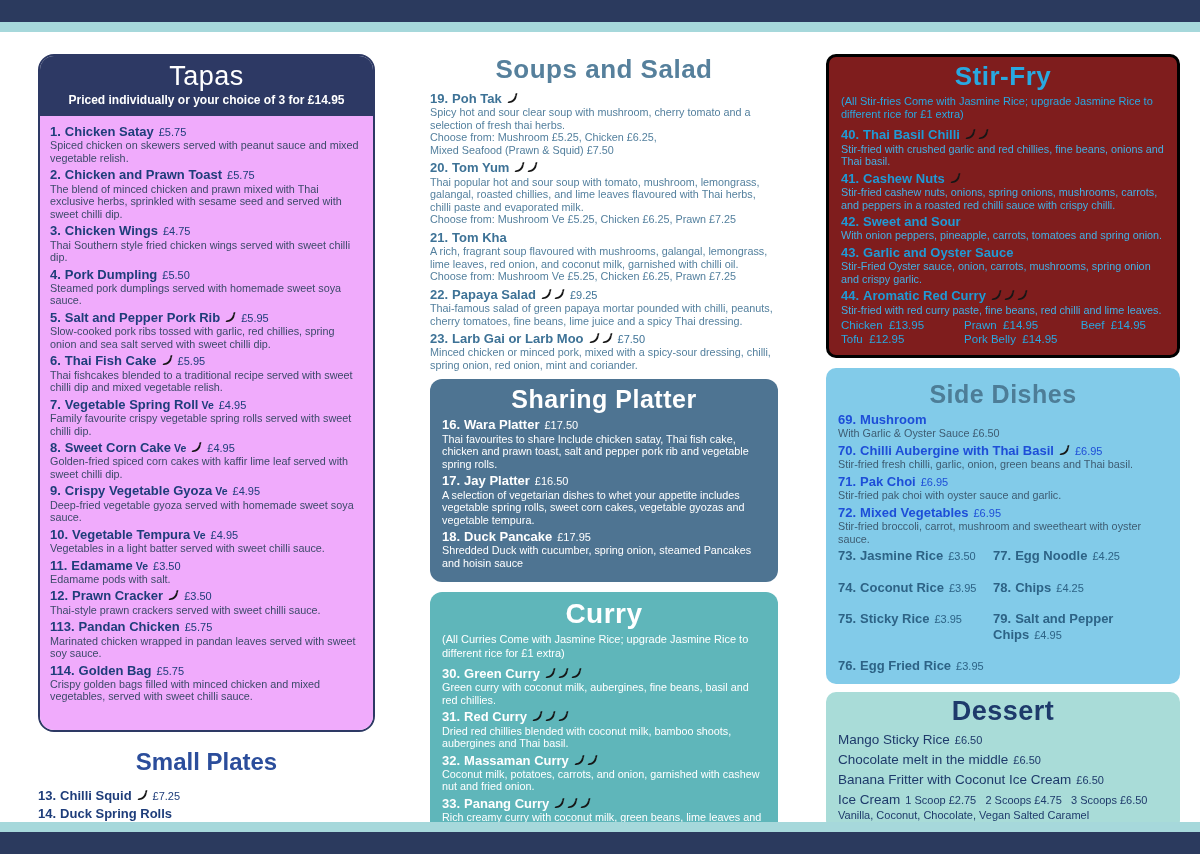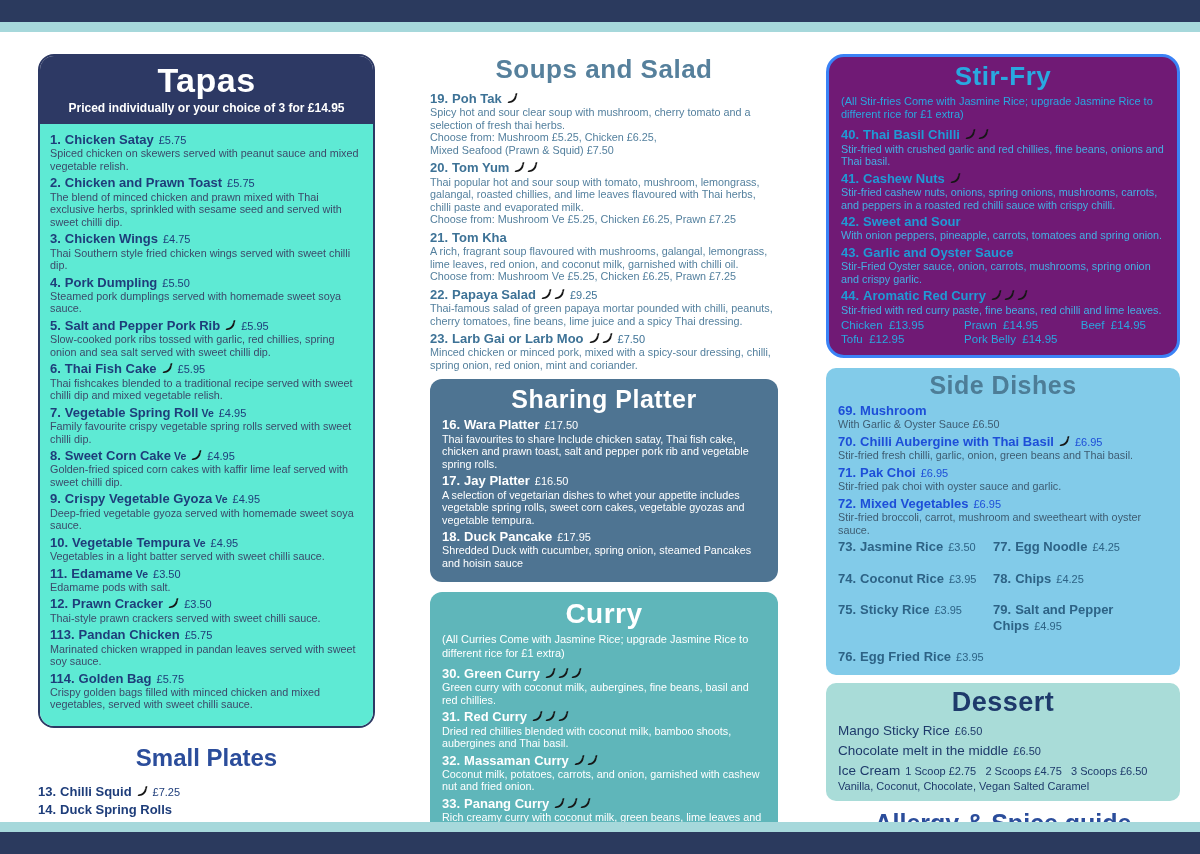--- a/index.html
+++ b/index.html
@@ -18,23 +18,23 @@
   .item-title .num{margin-right:4px}
   .item-title .ve{font-size:10.5px;margin-left:3px}
   .item-title .price{font-size:11px;font-weight:normal;margin-left:5px;white-space:pre-wrap}
   .item-desc{font-size:10.8px;line-height:1.16;white-space:pre-line}
   .spice{display:inline-flex;gap:1px;margin-left:4px;vertical-align:-1px}
   .chilli-icon{width:12px;height:12px;fill:#161616}
 
   
   .tapas-box{border:2px solid #2d3964;border-radius:16px;overflow:hidden}
   .tapas-head{background:#2d3964;color:#fff;text-align:center;padding:5px 8px 9px}
-  .tapas-title{font-size:34px;font-weight:bold;letter-spacing:.5px}
+  .tapas-title{font-size:27px;font-weight:normal;letter-spacing:.5px}
   .tapas-sub{font-size:12px;font-weight:bold;margin-top:1px}
-  .tapas-body{background:#5eead4;padding:8px 10px 12px}
+  .tapas-body{background:#f0abfc;padding:8px 10px 24px}
   .sec-navy .item-title{color:#1e3d7a}
   .sec-navy .item-desc{color:#3c4a6a}
 
   
   .h-small{color:#2b4d9b;font-size:24px;font-weight:bold;text-align:center;margin:16px 0 12px}
 
   
   .h-soups{color:#56809c;font-size:26px;font-weight:bold;text-align:center;margin-bottom:6px;letter-spacing:.5px}
   .sec-soups .item-title{color:#3d7296}
   .sec-soups .item-desc{color:#54809e}
@@ -47,29 +47,29 @@
   .box-curry{background:#5fb6ba;color:#fff;margin-top:10px}
   .box-curry .box-head{font-size:28px}
   .box-intro{font-size:11px;line-height:1.2;margin-bottom:6px}
   .sec-white .item-title{color:#fff}
   .sec-white .item-desc{color:#fff}
 
   .variants{display:grid;grid-template-columns:38% 36% 26%;font-size:11.5px;margin-top:3px;row-gap:2px}
   .variant{white-space:pre-wrap}
 
   
-  .box-stirfry{background:#701a75;border:3px solid #3b82f6;border-radius:18px;padding:4px 12px 10px}
+  .box-stirfry{background:#7f1d1d;border:3px solid #000000;border-radius:10px;padding:4px 12px 10px}
   .box-stirfry .box-head{color:#29a8e0;font-size:26px}
   .box-stirfry .box-intro{color:#2aa7e0}
   .sec-stirfry .item-title{color:#1f9ad6}
   .sec-stirfry .item-desc{color:#44afe3}
   .sec-stirfry .variant{color:#2aa7e0}
 
   
-  .box-side{background:#82cbe9;border-radius:10px;margin-top:10px;padding-top:3px}
+  .box-side{background:#82cbe9;border-radius:10px;margin-top:10px;padding-top:12px}
   .box-side .box-head{color:#4d7d97}
   .sec-side .item-title{color:#1d4ed8}
   .sec-side .item-desc{color:#3e5c72}
   .side-grid{display:grid;grid-template-columns:47% 53%;row-gap:16px;margin-top:2px}
   .g-item{font-weight:bold;font-size:13px;color:#2d6386;line-height:1.2}
   .g-item .num{margin-right:4px}
   .g-item .price{font-size:11px;font-weight:normal;margin-left:5px}
 
   
   .box-dessert{background:#a9dcd8;border-radius:10px;margin-top:8px;padding:4px 12px 8px}
@@ -484,20 +484,23 @@
       </div>
 
       <div class="box box-dessert">
         <div class="box-head">Dessert</div>
         <div>
             <div class="d-item">
               <div><span class="d-name">Mango Sticky Rice</span><span class="d-price">£6.50</span></div>
             </div>
             <div class="d-item">
               <div><span class="d-name">Chocolate melt in the middle</span><span class="d-price">£6.50</span></div>
+            </div>
+            <div class="d-item">
+              <div><span class="d-name">Banana Fritter with Coconut Ice Cream</span><span class="d-price">£6.50</span></div>
             </div>
             <div class="d-item">
               <div><span class="d-name">Ice Cream</span><span class="d-price">1 Scoop £2.75   2 Scoops £4.75   3 Scoops £6.50</span></div>
               <div class="d-desc">Vanilla, Coconut, Chocolate, Vegan Salted Caramel</div>
             </div>
           </div>
       </div>
 
       <div class="allergy">
         <div class="h-allergy">Allergy &amp; Spice guide</div>

